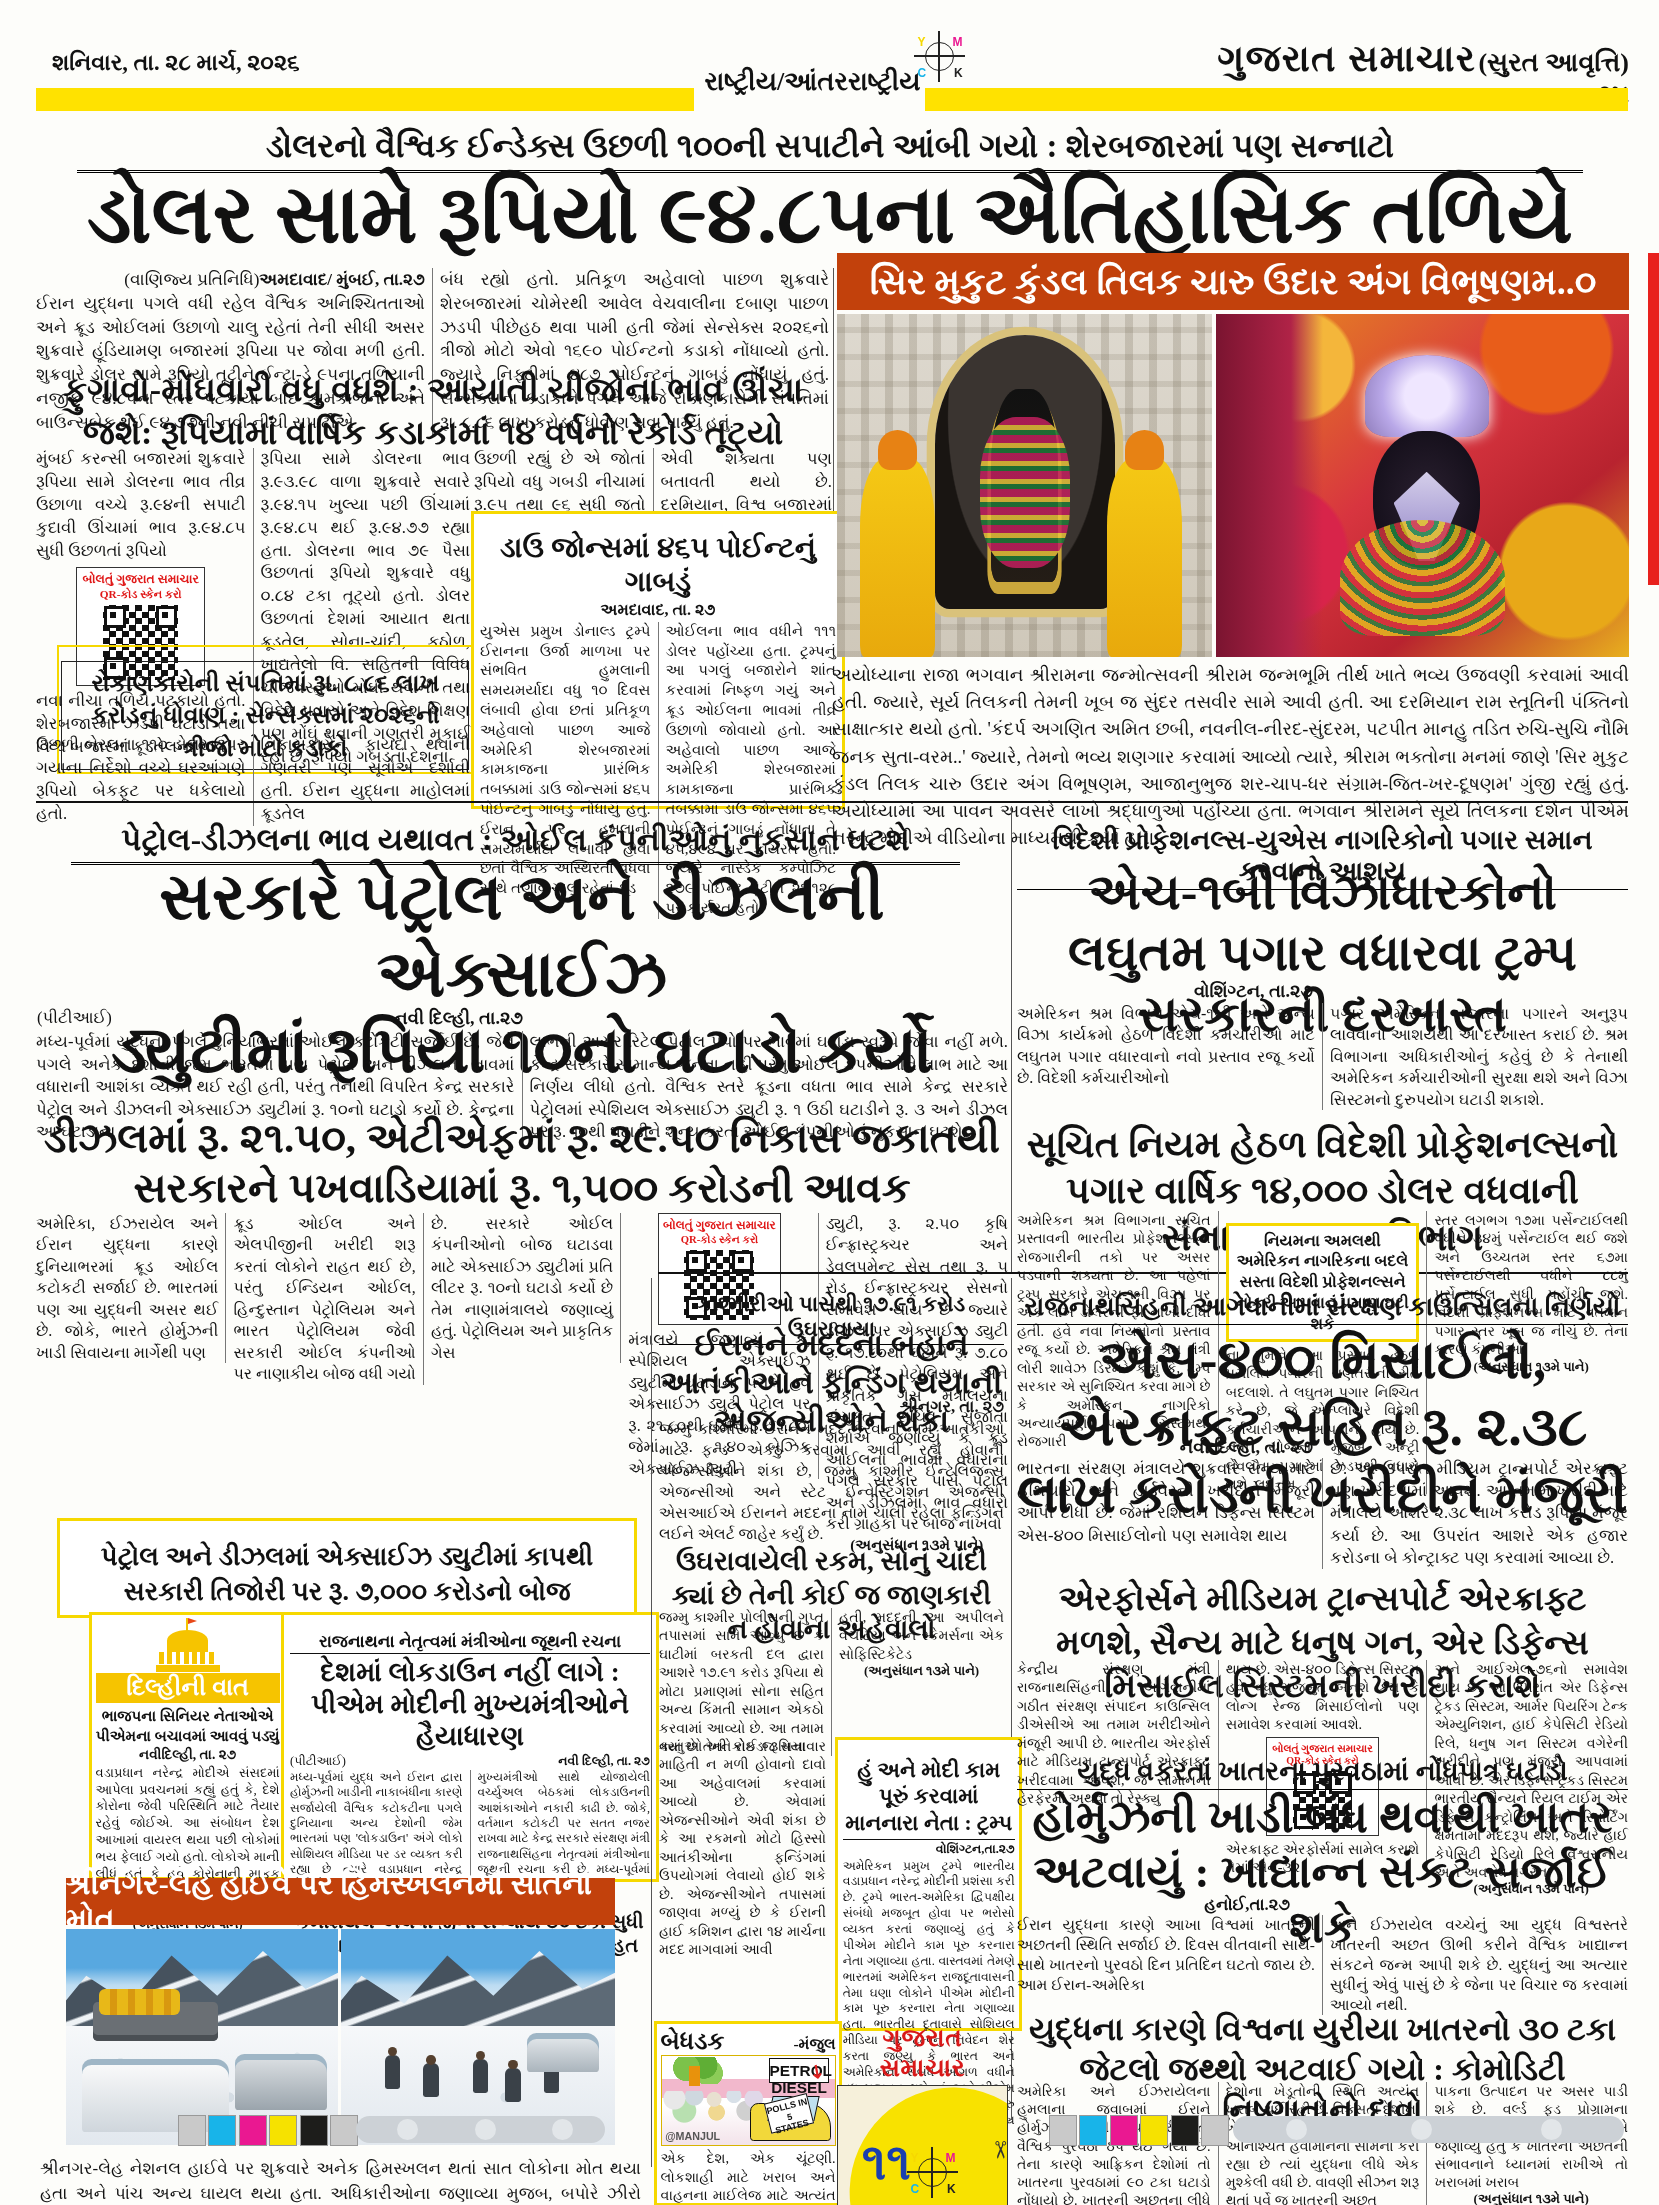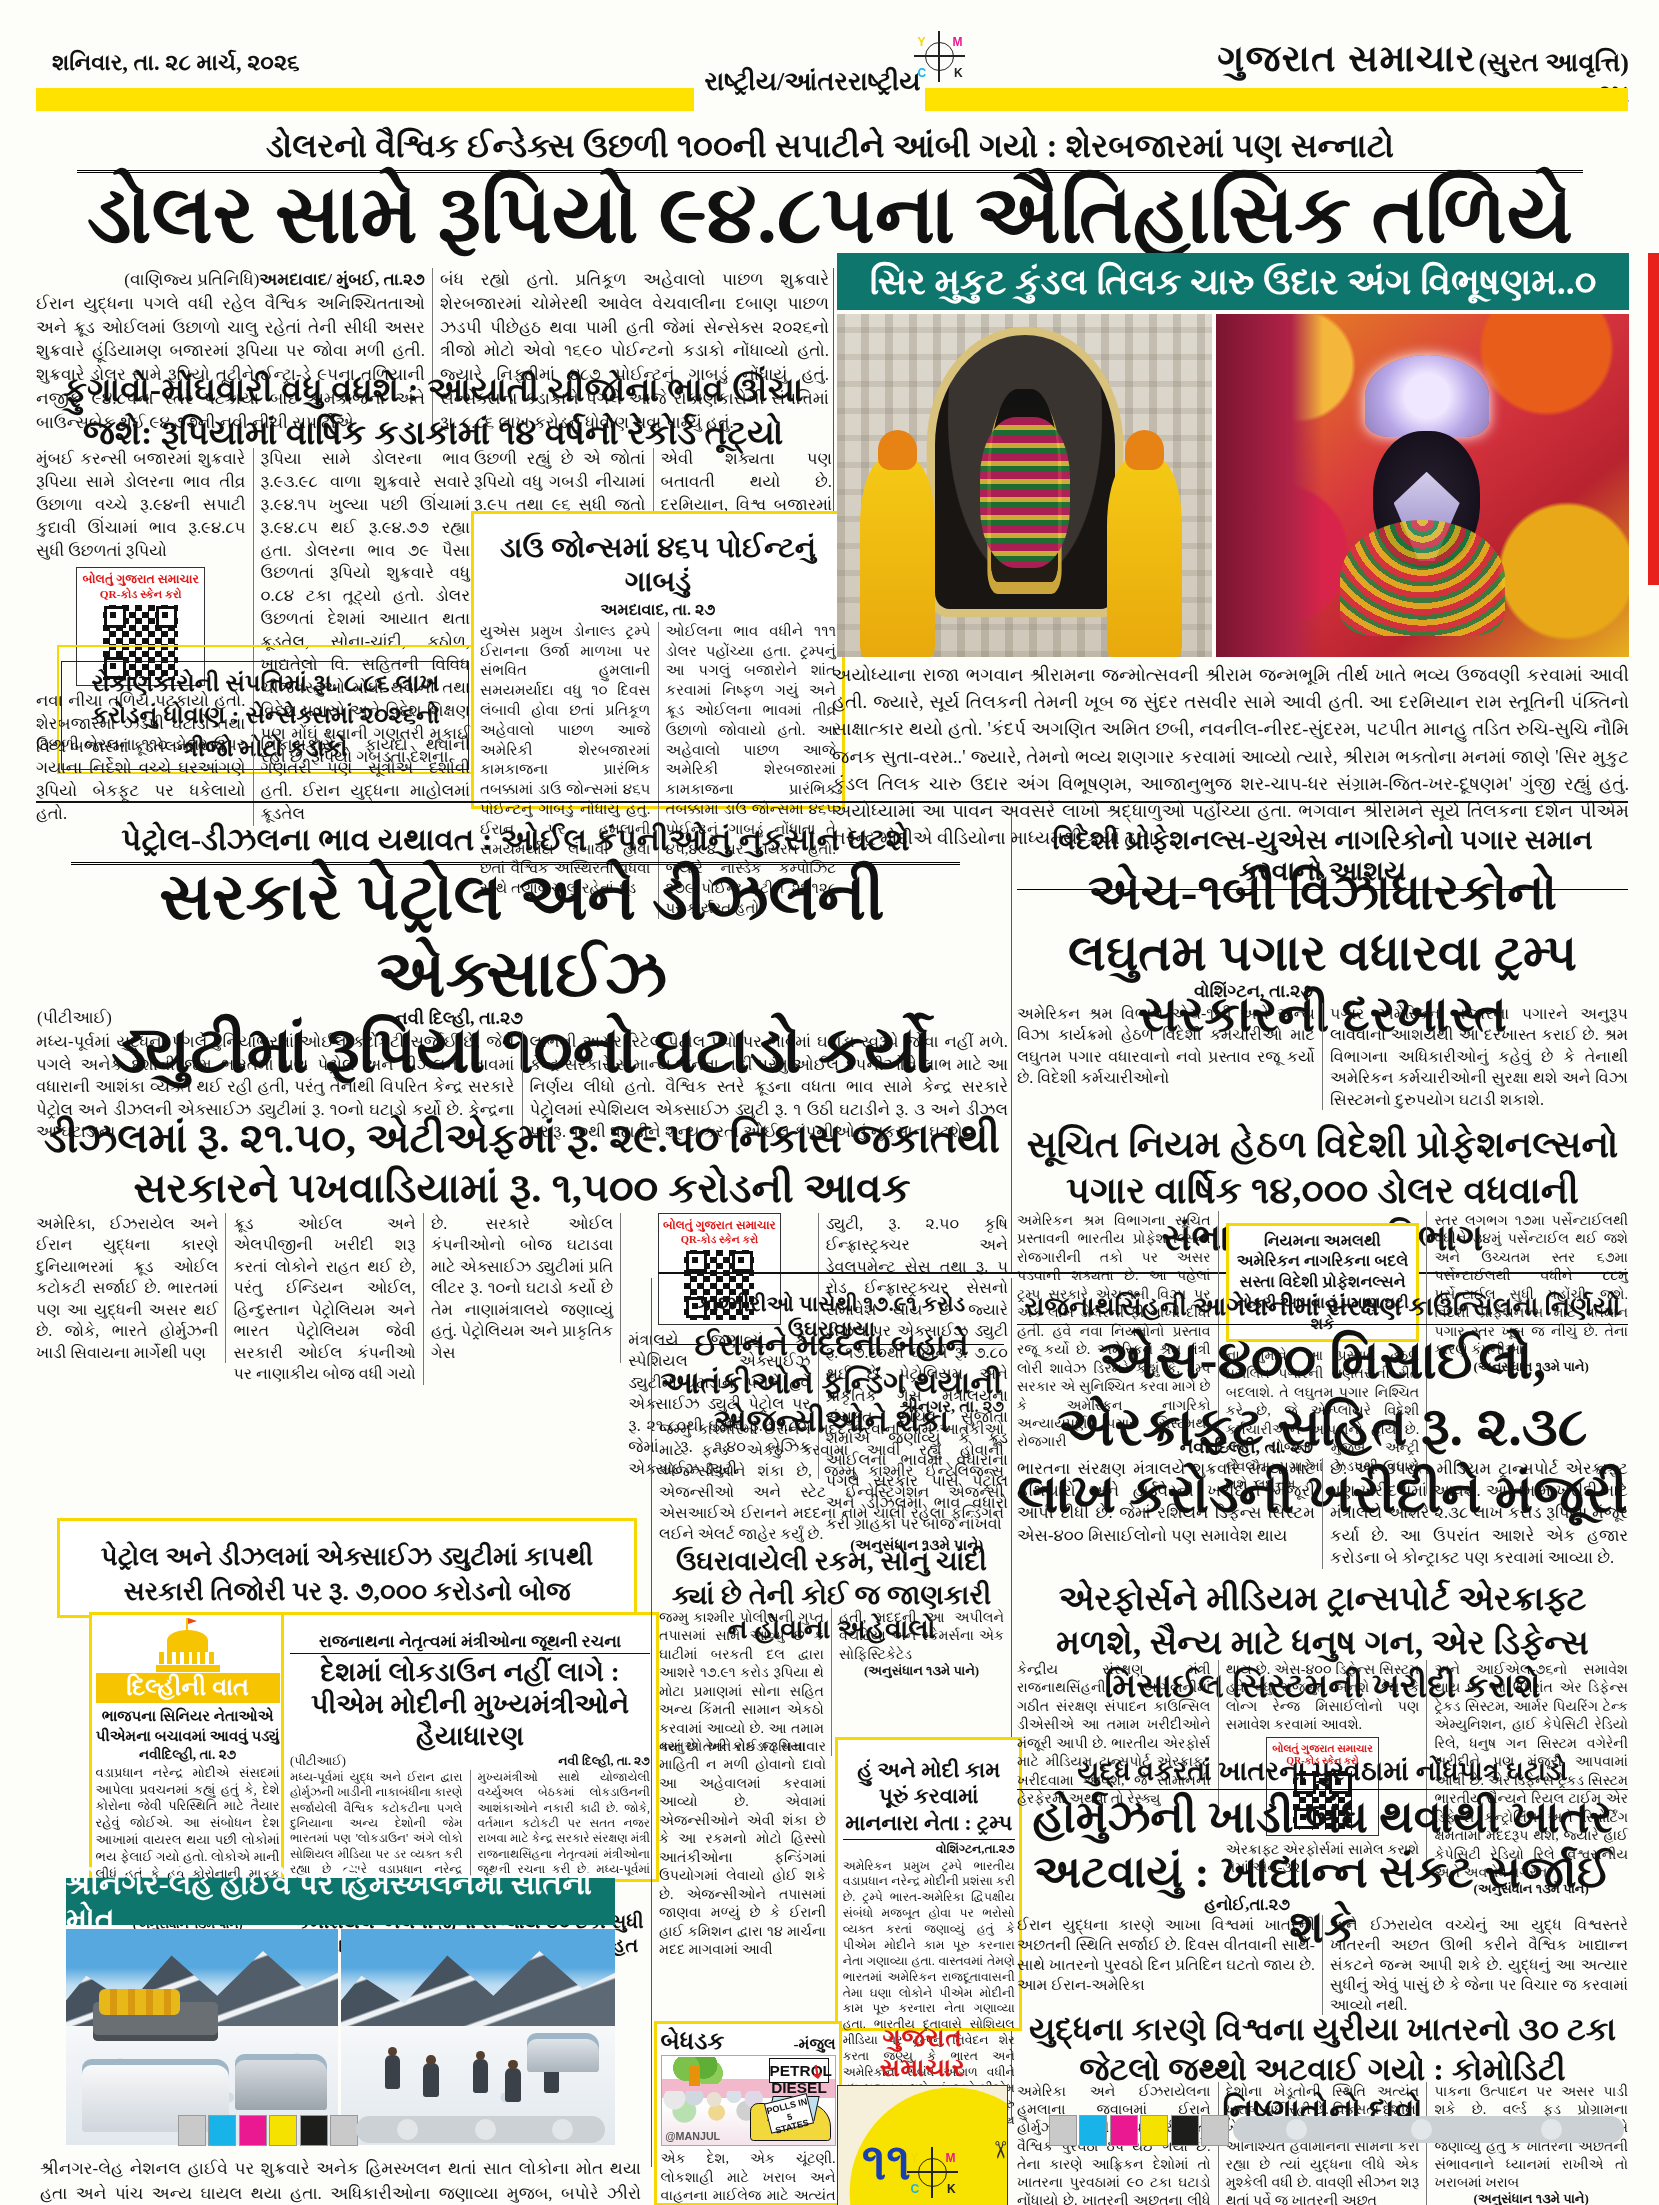--- a/index.html
+++ b/index.html
@@ -10,21 +10,21 @@
   .ctr{text-align:center;margin-top:12px;}
   .rgt{text-align:right;}
   .j{text-align:justify;}
   .u2{border-bottom:3.6px double #000;padding-bottom:3.6px;}
   .u1{border-bottom:1.8px solid #000;padding-bottom:2.4px;}
   .cols{display:flex;}
   .cols>div{flex:1;border-right:0.9px solid #777;padding:0 7.1px;}
   .cols>div:first-child{padding-left:0;}
   .cols>div:last-child{border-right:none;padding-right:0;}
   .ybox{border:3px solid #f6d800;background:#fff;}
-  .redband{background:#0f766e;color:#fff;display:flex;align-items:center;justify-content:center;}
+  .redband{background:#c2410c;color:#fff;display:flex;align-items:center;justify-content:center;}
   .cont{font-weight:bold;text-align:center;}
   
   .ybar{position:absolute;height:22.5px;background:#ffe200;}
   
   .qrbox{border:1.2px solid #333;background:#fff;text-align:center;padding:3.6px 2.4px;}
   .qrlabel{color:#e01818;font-weight:bold;line-height:1.25;}
   .qr{position:relative;margin:3.6px auto 1.2px;background:
       repeating-conic-gradient(#111 0 25%,#fff 0 50%) 0 0/13px 13px;}
   .qr .fp{position:absolute;width:15.4px;height:15.4px;border:3.6px solid #111;background:#fff;}
   .qr .fp i{position:absolute;left:3px;top:3px;width:6px;height:6px;background:#111;display:block;}

